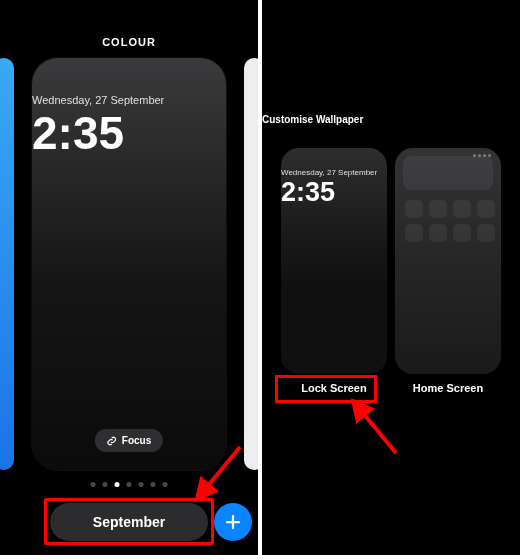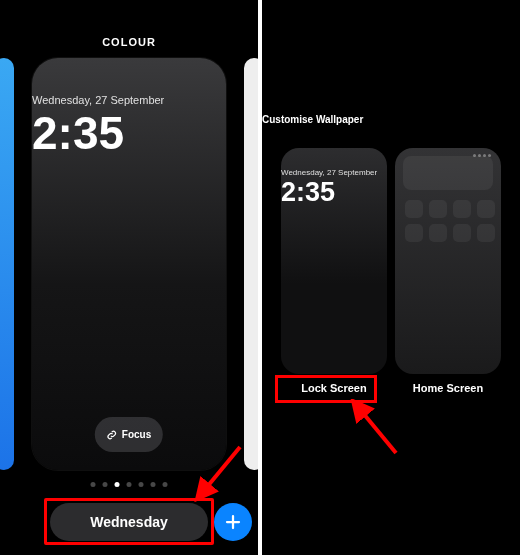--- a/index.html
+++ b/index.html
@@ -74,21 +74,21 @@
   .card-main .clock { font-size: 46px; }
   .focus-pill {
     position: absolute;
     bottom: 18px;
     left: 50%;
     transform: translateX(-50%);
     background: rgba(120,120,128,0.32);
     color: #fff;
     font-size: 10px;
     font-weight: 600;
-    padding: 12px 12px;
+    padding: 6px 12px;
     border-radius: 18px;
     display: flex;
     align-items: center;
     gap: 5px;
   }
   .focus-pill .link-ico {
     width: 10px; height: 10px;
   }
   .page-dots {
     position: absolute;
@@ -251,21 +251,21 @@
     <span></span>
       <span></span>
       <span class="active"></span>
       <span></span>
       <span></span>
       <span></span>
       <span></span>
   </div>
 
   <button class="customise-btn">
-    <span>Wednesday</span>
+    <span>September</span>
   </button>
 
   <button class="add-btn">
     <svg width="18" height="18" viewBox="0 0 24 24" stroke="#fff" stroke-width="3" stroke-linecap="round">
         <path d="M12 4v16M4 12h16"></path>
       </svg>
   </button>
 
   <div class="red-box-customise"></div>
   <svg class="arrow-left" width="50" height="60">

